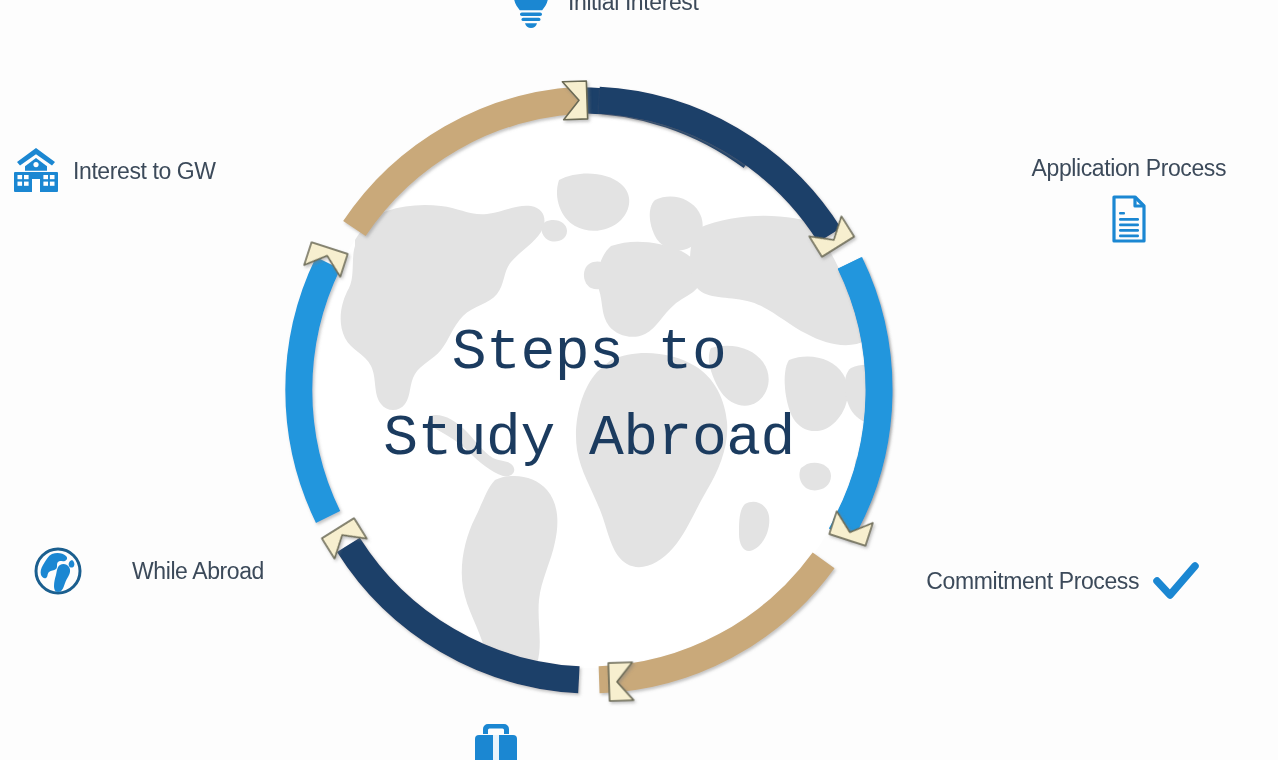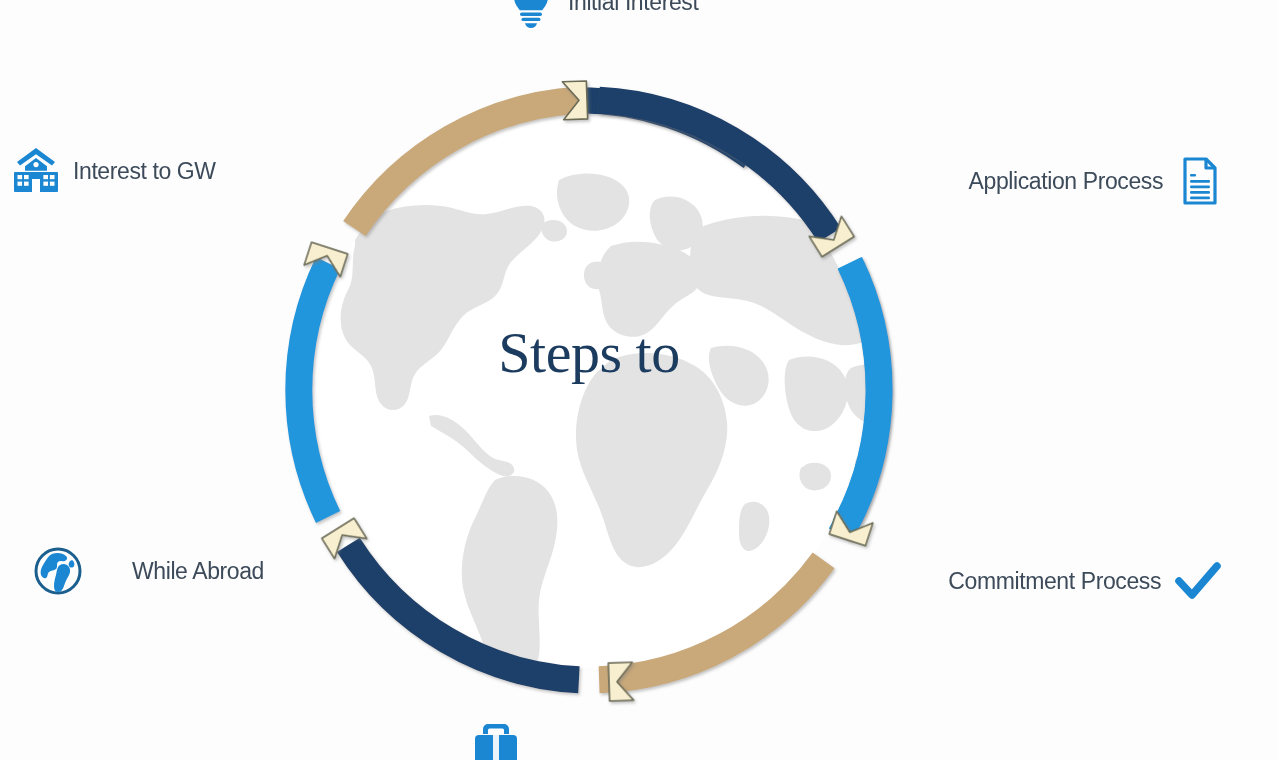--- a/index.html
+++ b/index.html
@@ -36,21 +36,21 @@
   
   #center-title {
     position: absolute;
     left: 369px;
     top: 310px;
     width: 440px;
     text-align: center;
     pointer-events: none;
   }
   #center-title .tline {
-    font-family: Liberation Serif, serif;
+    font-family: Liberation Mono, monospace;
     font-size: 58px;
     line-height: 86px;
     font-weight: 400;
     color: #1b3b5f;
     letter-spacing: -0.5px;
     white-space: nowrap;
   }
 
   
   .step-label {
@@ -69,22 +69,22 @@
   .step-icon {
     width: 52px;
     height: 52px;
     flex: 0 0 52px;
     display: block;
   }
   .step-icon svg { display: block; width: 52px; height: 52px; }
 
   
   #label-initial-interest { left: 505px; top: -24px; }
-  #label-application-process { right: 52px; top: 155px; flex-direction: row; }
-  #label-commitment-process { right: 54px; top: 555px; }
+  #label-application-process { right: 52px; top: 155px; flex-direction: column; }
+  #label-commitment-process { right: 76px; top: 555px; }
   #label-returning-gw { left: 10px; top: 145px; }
   #label-while-abroad { left: 32px; top: 545px; gap: 48px; }
   #label-predeparture { left: 470px; top: 716px; }
 
   .lbl-right .cap { order: 1; }
   .lbl-right .step-icon { order: 2; }
 </style>
 </head>
 <body>
 
@@ -224,20 +224,21 @@
 
         <g transform="translate(70,190) rotate(288)">
           <path d="M -22 -19 L 2 -19 L 2 19 L -22 19 L -6 0 Z"></path>
         </g>
       </g>
     </svg>
   </div>
 
   <div id="center-title">
     <div class="tline">Steps to</div>
+    <div class="tline">Study Abroad</div>
   </div>
 
   <div class="step-label" id="label-initial-interest">
     <span class="step-icon">
       <svg viewBox="0 0 52 52" xmlns="http://www.w3.org/2000/svg">
         <g fill="#1b87d2">
           <path d="M26 4 C16.6 4 9 11.6 9 21 c0 6.2 3.2 10 5.8 13.2 h22.4 C39.8 31 43 27.2 43 21 43 11.6 35.4 4 26 4 Z"></path>
           <rect x="15" y="36.5" width="22" height="3.6" rx="1.8"></rect>
           <rect x="16.5" y="41.8" width="19" height="3.2" rx="1.6"></rect>
           <path d="M20 47.2 h12 c-0.6 2.9 -3.1 4.8 -6 4.8 s-5.4 -1.9 -6 -4.8 Z"></path>

